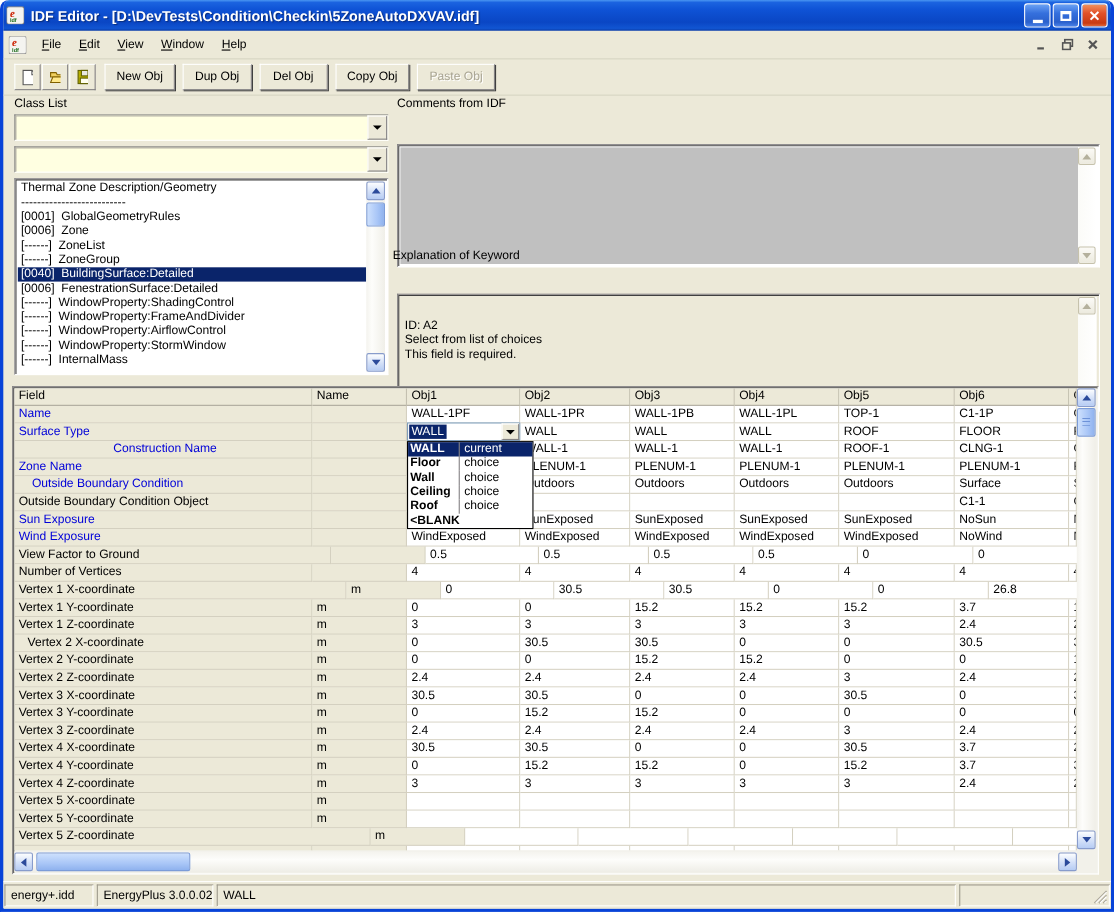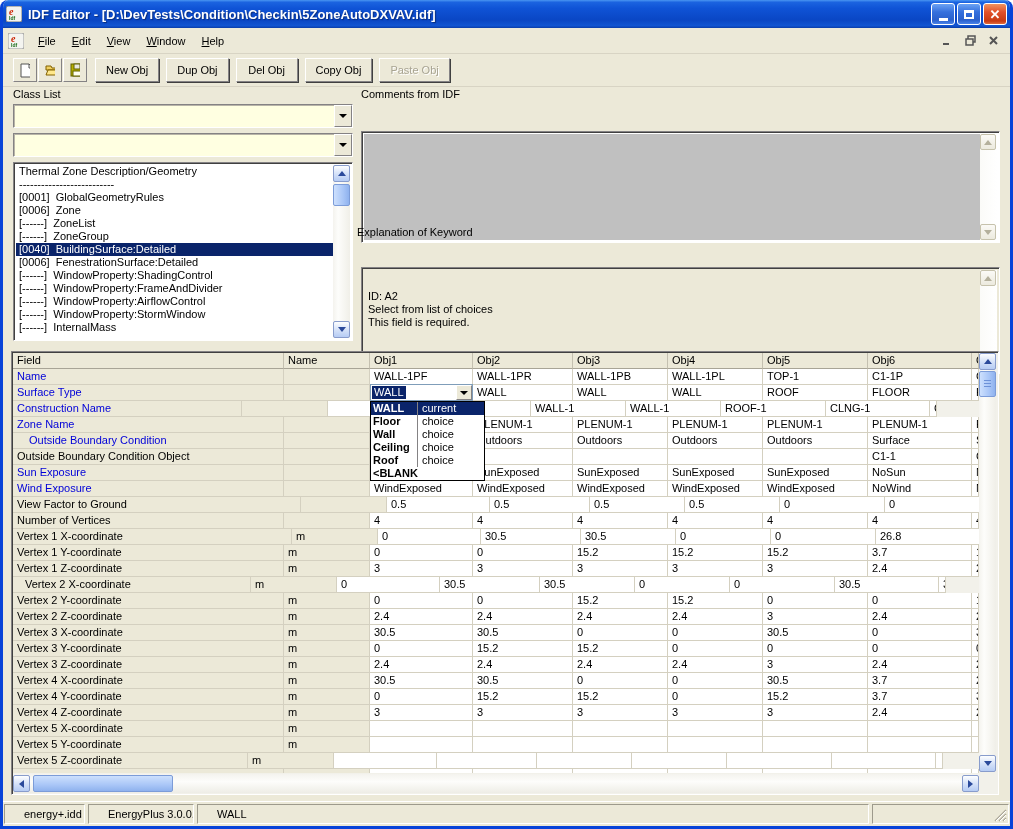--- a/index.html
+++ b/index.html
@@ -108,21 +108,21 @@
     border:1px solid #000;z-index:50;}
   .dd-row{display:flex;height:13px;line-height:13px;font-size:11px;}
   .dd-row .dd-name{width:47px;flex:none;font-weight:bold;padding-left:2px;overflow:hidden;}
   .dd-row .dd-name.divline{border-right:1px solid #848284;}
   .dd-row .dd-tag{padding-left:4px;}
   .dd-row.sel{background:#0A246A;color:#fff;}
   
   .statusbar{position:absolute;left:0;top:801px;width:1007px;height:25px;background:#ECE9D8;
     border-top:1px solid #fff;display:flex;align-items:stretch;padding:2px 1px;}
   .spanel{border:1px solid;border-color:#9d9a8c #fff #fff #9d9a8c;margin-right:3px;
-    padding:3px 5px 0 19px;font-size:11px;overflow:hidden;white-space:nowrap;}
+    padding:3px 5px 0 5px;font-size:11px;overflow:hidden;white-space:nowrap;}
   .grip{align-self:flex-end;}
 </style>
 </head>
 <body>
 
 <div class="window">
 
   <div class="titlebar">
     <svg width="16" height="16">
       <rect x="0" y="0" width="16" height="16" rx="2" fill="#f4f4f0" stroke="#777"></rect>
@@ -293,21 +293,21 @@
           <div class="gcell fieldcell" style="width: 86px;"></div>
           <div class="gcell valcell" style="width: 103px;"></div>
           <div class="gcell valcell" style="width: 100px;">WALL</div>
           <div class="gcell valcell" style="width: 95px;">WALL</div>
           <div class="gcell valcell" style="width: 95px;">WALL</div>
           <div class="gcell valcell" style="width: 105px;">ROOF</div>
           <div class="gcell valcell" style="width: 104px;">FLOOR</div>
           <div class="gcell valcell" style="width: 7px;">F</div>
         </div>
         <div class="grow">
-          <div class="gcell fieldcell req" style="width: 229px;">Construction Name</div>
+          <div class="gcell fieldcell req" style="width: 271px; text-align: center;">Construction Name</div>
           <div class="gcell fieldcell" style="width: 86px;"></div>
           <div class="gcell valcell" style="width: 103px;"></div>
           <div class="gcell valcell" style="width: 100px;">WALL-1</div>
           <div class="gcell valcell" style="width: 95px;">WALL-1</div>
           <div class="gcell valcell" style="width: 95px;">WALL-1</div>
           <div class="gcell valcell" style="width: 105px;">ROOF-1</div>
           <div class="gcell valcell" style="width: 104px;">CLNG-1</div>
           <div class="gcell valcell" style="width: 7px;">C</div>
         </div>
         <div class="grow">
@@ -381,21 +381,21 @@
           <div class="gcell fieldcell" style="width: 86px;"></div>
           <div class="gcell valcell" style="width: 103px;">4</div>
           <div class="gcell valcell" style="width: 100px;">4</div>
           <div class="gcell valcell" style="width: 95px;">4</div>
           <div class="gcell valcell" style="width: 95px;">4</div>
           <div class="gcell valcell" style="width: 105px;">4</div>
           <div class="gcell valcell" style="width: 104px;">4</div>
           <div class="gcell valcell" style="width: 7px;">4</div>
         </div>
         <div class="grow">
-          <div class="gcell fieldcell" style="width: 279px;">Vertex 1 X-coordinate</div>
+          <div class="gcell fieldcell" style="width: 302px;">Vertex 1 X-coordinate</div>
           <div class="gcell fieldcell" style="width: 86px;">m</div>
           <div class="gcell valcell" style="width: 103px;">0</div>
           <div class="gcell valcell" style="width: 100px;">30.5</div>
           <div class="gcell valcell" style="width: 95px;">30.5</div>
           <div class="gcell valcell" style="width: 95px;">0</div>
           <div class="gcell valcell" style="width: 105px;">0</div>
           <div class="gcell valcell" style="width: 104px;">26.8</div>
           <div class="gcell valcell" style="width: 7px;">2</div>
         </div>
         <div class="grow">
@@ -414,21 +414,21 @@
           <div class="gcell fieldcell" style="width: 86px;">m</div>
           <div class="gcell valcell" style="width: 103px;">3</div>
           <div class="gcell valcell" style="width: 100px;">3</div>
           <div class="gcell valcell" style="width: 95px;">3</div>
           <div class="gcell valcell" style="width: 95px;">3</div>
           <div class="gcell valcell" style="width: 105px;">3</div>
           <div class="gcell valcell" style="width: 104px;">2.4</div>
           <div class="gcell valcell" style="width: 7px;">2</div>
         </div>
         <div class="grow">
-          <div class="gcell fieldcell" style="width: 238px; padding-left: 12px;">Vertex 2 X-coordinate</div>
+          <div class="gcell fieldcell" style="width: 271px; padding-left: 12px;">Vertex 2 X-coordinate</div>
           <div class="gcell fieldcell" style="width: 86px;">m</div>
           <div class="gcell valcell" style="width: 103px;">0</div>
           <div class="gcell valcell" style="width: 100px;">30.5</div>
           <div class="gcell valcell" style="width: 95px;">30.5</div>
           <div class="gcell valcell" style="width: 95px;">0</div>
           <div class="gcell valcell" style="width: 105px;">0</div>
           <div class="gcell valcell" style="width: 104px;">30.5</div>
           <div class="gcell valcell" style="width: 7px;">3</div>
         </div>
         <div class="grow">
@@ -535,21 +535,21 @@
           <div class="gcell fieldcell" style="width: 86px;">m</div>
           <div class="gcell valcell" style="width: 103px;"></div>
           <div class="gcell valcell" style="width: 100px;"></div>
           <div class="gcell valcell" style="width: 95px;"></div>
           <div class="gcell valcell" style="width: 95px;"></div>
           <div class="gcell valcell" style="width: 105px;"></div>
           <div class="gcell valcell" style="width: 104px;"></div>
           <div class="gcell valcell" style="width: 7px;"></div>
         </div>
         <div class="grow">
-          <div class="gcell fieldcell" style="width: 235px;">Vertex 5 Z-coordinate</div>
+          <div class="gcell fieldcell" style="width: 324px;">Vertex 5 Z-coordinate</div>
           <div class="gcell fieldcell" style="width: 86px;">m</div>
           <div class="gcell valcell" style="width: 103px;"></div>
           <div class="gcell valcell" style="width: 100px;"></div>
           <div class="gcell valcell" style="width: 95px;"></div>
           <div class="gcell valcell" style="width: 95px;"></div>
           <div class="gcell valcell" style="width: 105px;"></div>
           <div class="gcell valcell" style="width: 104px;"></div>
           <div class="gcell valcell" style="width: 7px;"></div>
         </div>
         <div class="grow">

